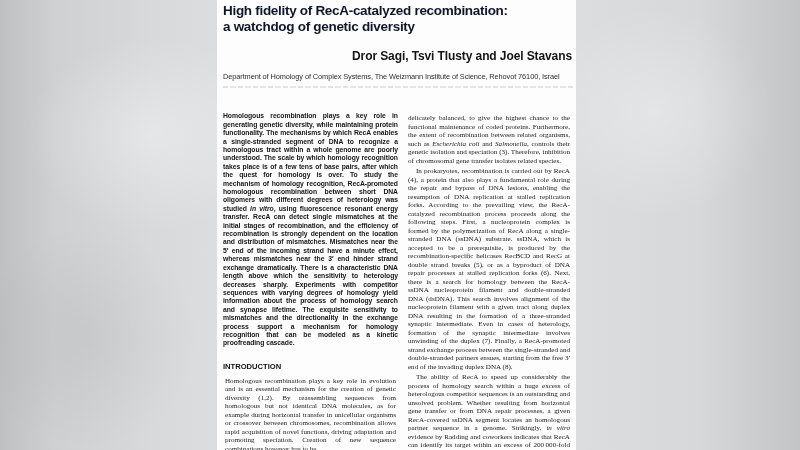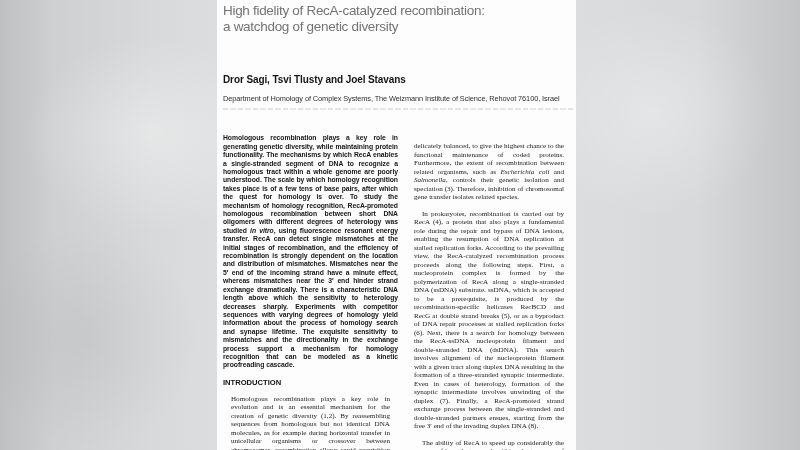--- a/index.html
+++ b/index.html
@@ -25,25 +25,25 @@
       radial-gradient(ellipse 170px 150px at 35% 25%, rgba(255,255,255,0.30), rgba(255,255,255,0) 70%),
       linear-gradient(90deg, #dcddde 0%, #d7d8d9 55%, #c3c4c6 100%);
   }
   .page {
     position: absolute; left: 217px; top: 0; width: 359px; height: 450px;
     background: #fdfdfd; box-sizing: border-box;
     padding: 3px 4px 0 6px; overflow: hidden;
     color: #141414;
   }
   .title {
-    font-weight: normal; font-size: 13.5px; line-height: 16px;
-    letter-spacing: -0.3px; color: #737373; white-space: pre-line;
+    font-weight: bold; font-size: 13.5px; line-height: 16px;
+    letter-spacing: -0.3px; color: #0f172a; white-space: pre-line;
   }
   .authors {
-    margin-top: 39px; font-weight: bold; font-size: 10px; letter-spacing: -0.1px;
+    margin-top: 14px; font-weight: bold; font-size: 12px; letter-spacing: -0.1px; text-align: right;
   }
   .affiliation {
     margin-top: 9px; font-size: 7.4px; color: #2e2e2e; letter-spacing: -0.1px;
   }
   .dates-faint {
     margin-top: 5px; height: 2.4px; width: 351px; opacity: 0.28;
     background: repeating-linear-gradient(90deg,
       #9a9a9a 0px, #9a9a9a 5px, transparent 5px, transparent 7px,
       #ababab 7px, #ababab 13px, transparent 13px, transparent 15px);
   }
@@ -57,23 +57,23 @@
     margin: 0 0 6px 0; color: #111;
   }
   .abstract-body {
     font-weight: bold; font-size: 6.8px; line-height: 8.4px;
     text-align: justify; letter-spacing: -0.05px; color: #161616;
   }
   .serif-body {
     font-family: "Liberation Serif", serif;
     font-size: 7.1px; line-height: 8.5px; text-align: justify; color: #1a1a1a;
   }
-  .serif-body p { margin: 8px; }
+  .serif-body p { margin: 2px; }
   .serif-body p.indent { text-indent: 8px; }
-  .intro-heading { margin-top: 8px; }
+  .intro-heading { margin-top: 14px; }
 </style>
 </head>
 <body>
 
 <div class="stage">
   <div class="bg-left"></div>
   <div class="bg-right"></div>
 
   <div class="page">
     <div class="title">High fidelity of RecA-catalyzed recombination:

